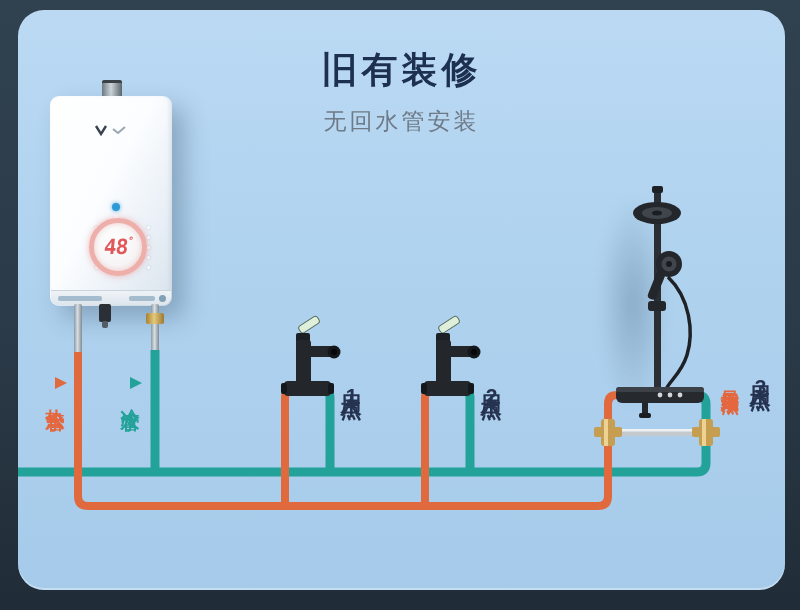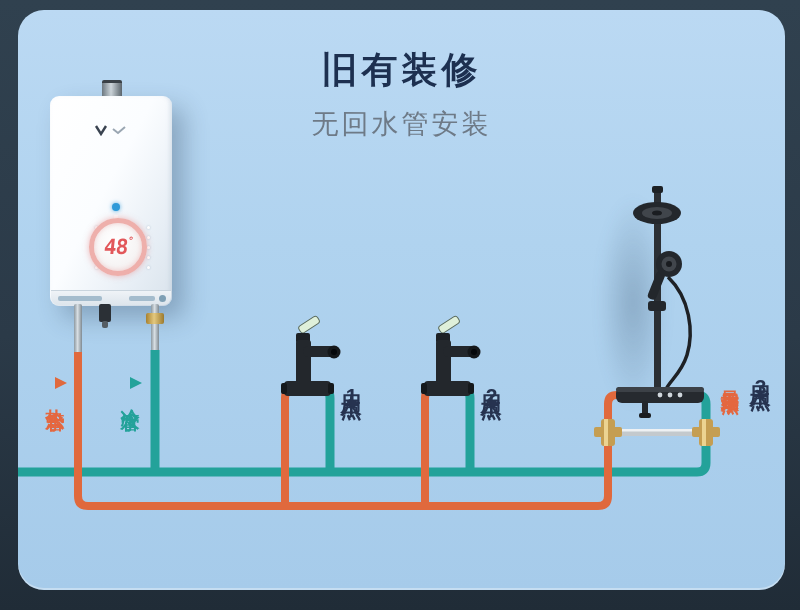--- a/index.html
+++ b/index.html
@@ -16,21 +16,21 @@
     background:linear-gradient(180deg,#bbd9f3 0%,#b0d3ef 40%,#a6cbea 100%);
     box-shadow:inset 0 -2px 0 rgba(255,255,255,.35);
   }
   
   .title {
     position:absolute; left:0; right:0; top:36px; text-align:center;
     font-size:36px; font-weight:700; color:#1d3050; letter-spacing:4px;
   }
   .subtitle {
     position:absolute; left:0; right:0; top:96px; text-align:center;
-    font-size:27px; font-weight:400; color:#6e7a87; letter-spacing:3px;
+    font-size:23px; font-weight:400; color:#6e7a87; letter-spacing:3px;
   }
   
   .flue {
     position:absolute; left:102px; top:80px; width:20px; height:18px;
     background:linear-gradient(90deg,#6f7a82,#cfd7dc 45%,#5d666d);
     border-top:3px solid #3a4147; border-radius:2px;
   }
   .heater {
     position:absolute; left:50px; top:96px; width:122px; height:210px;
     border-radius:9px;

